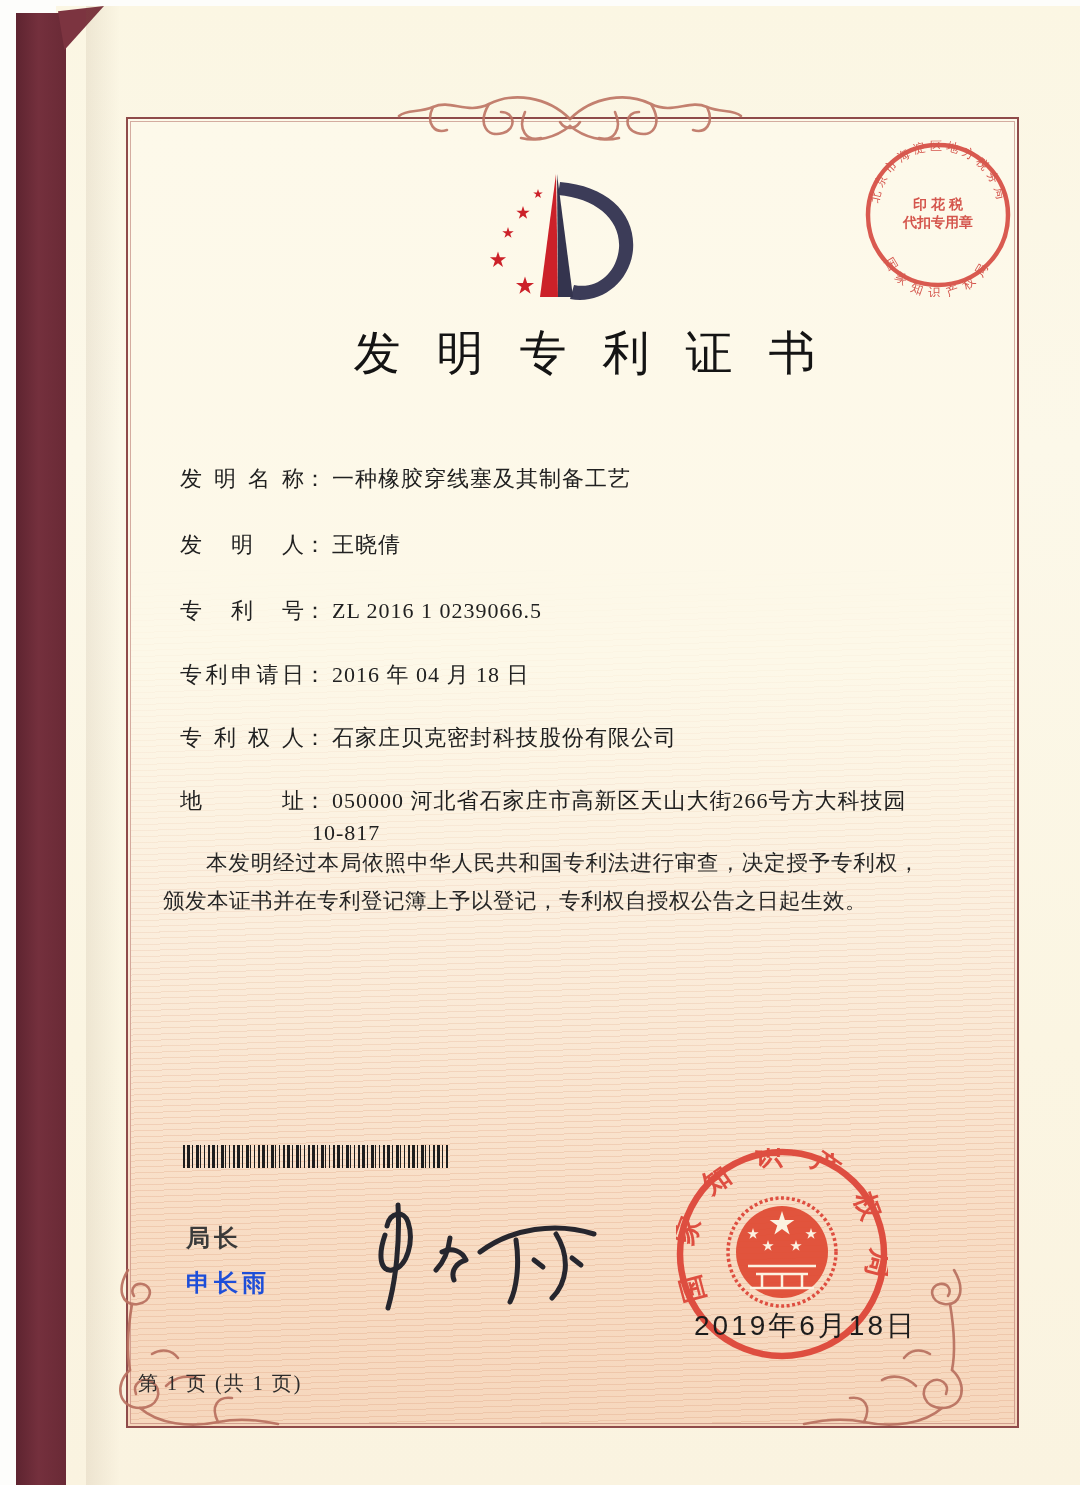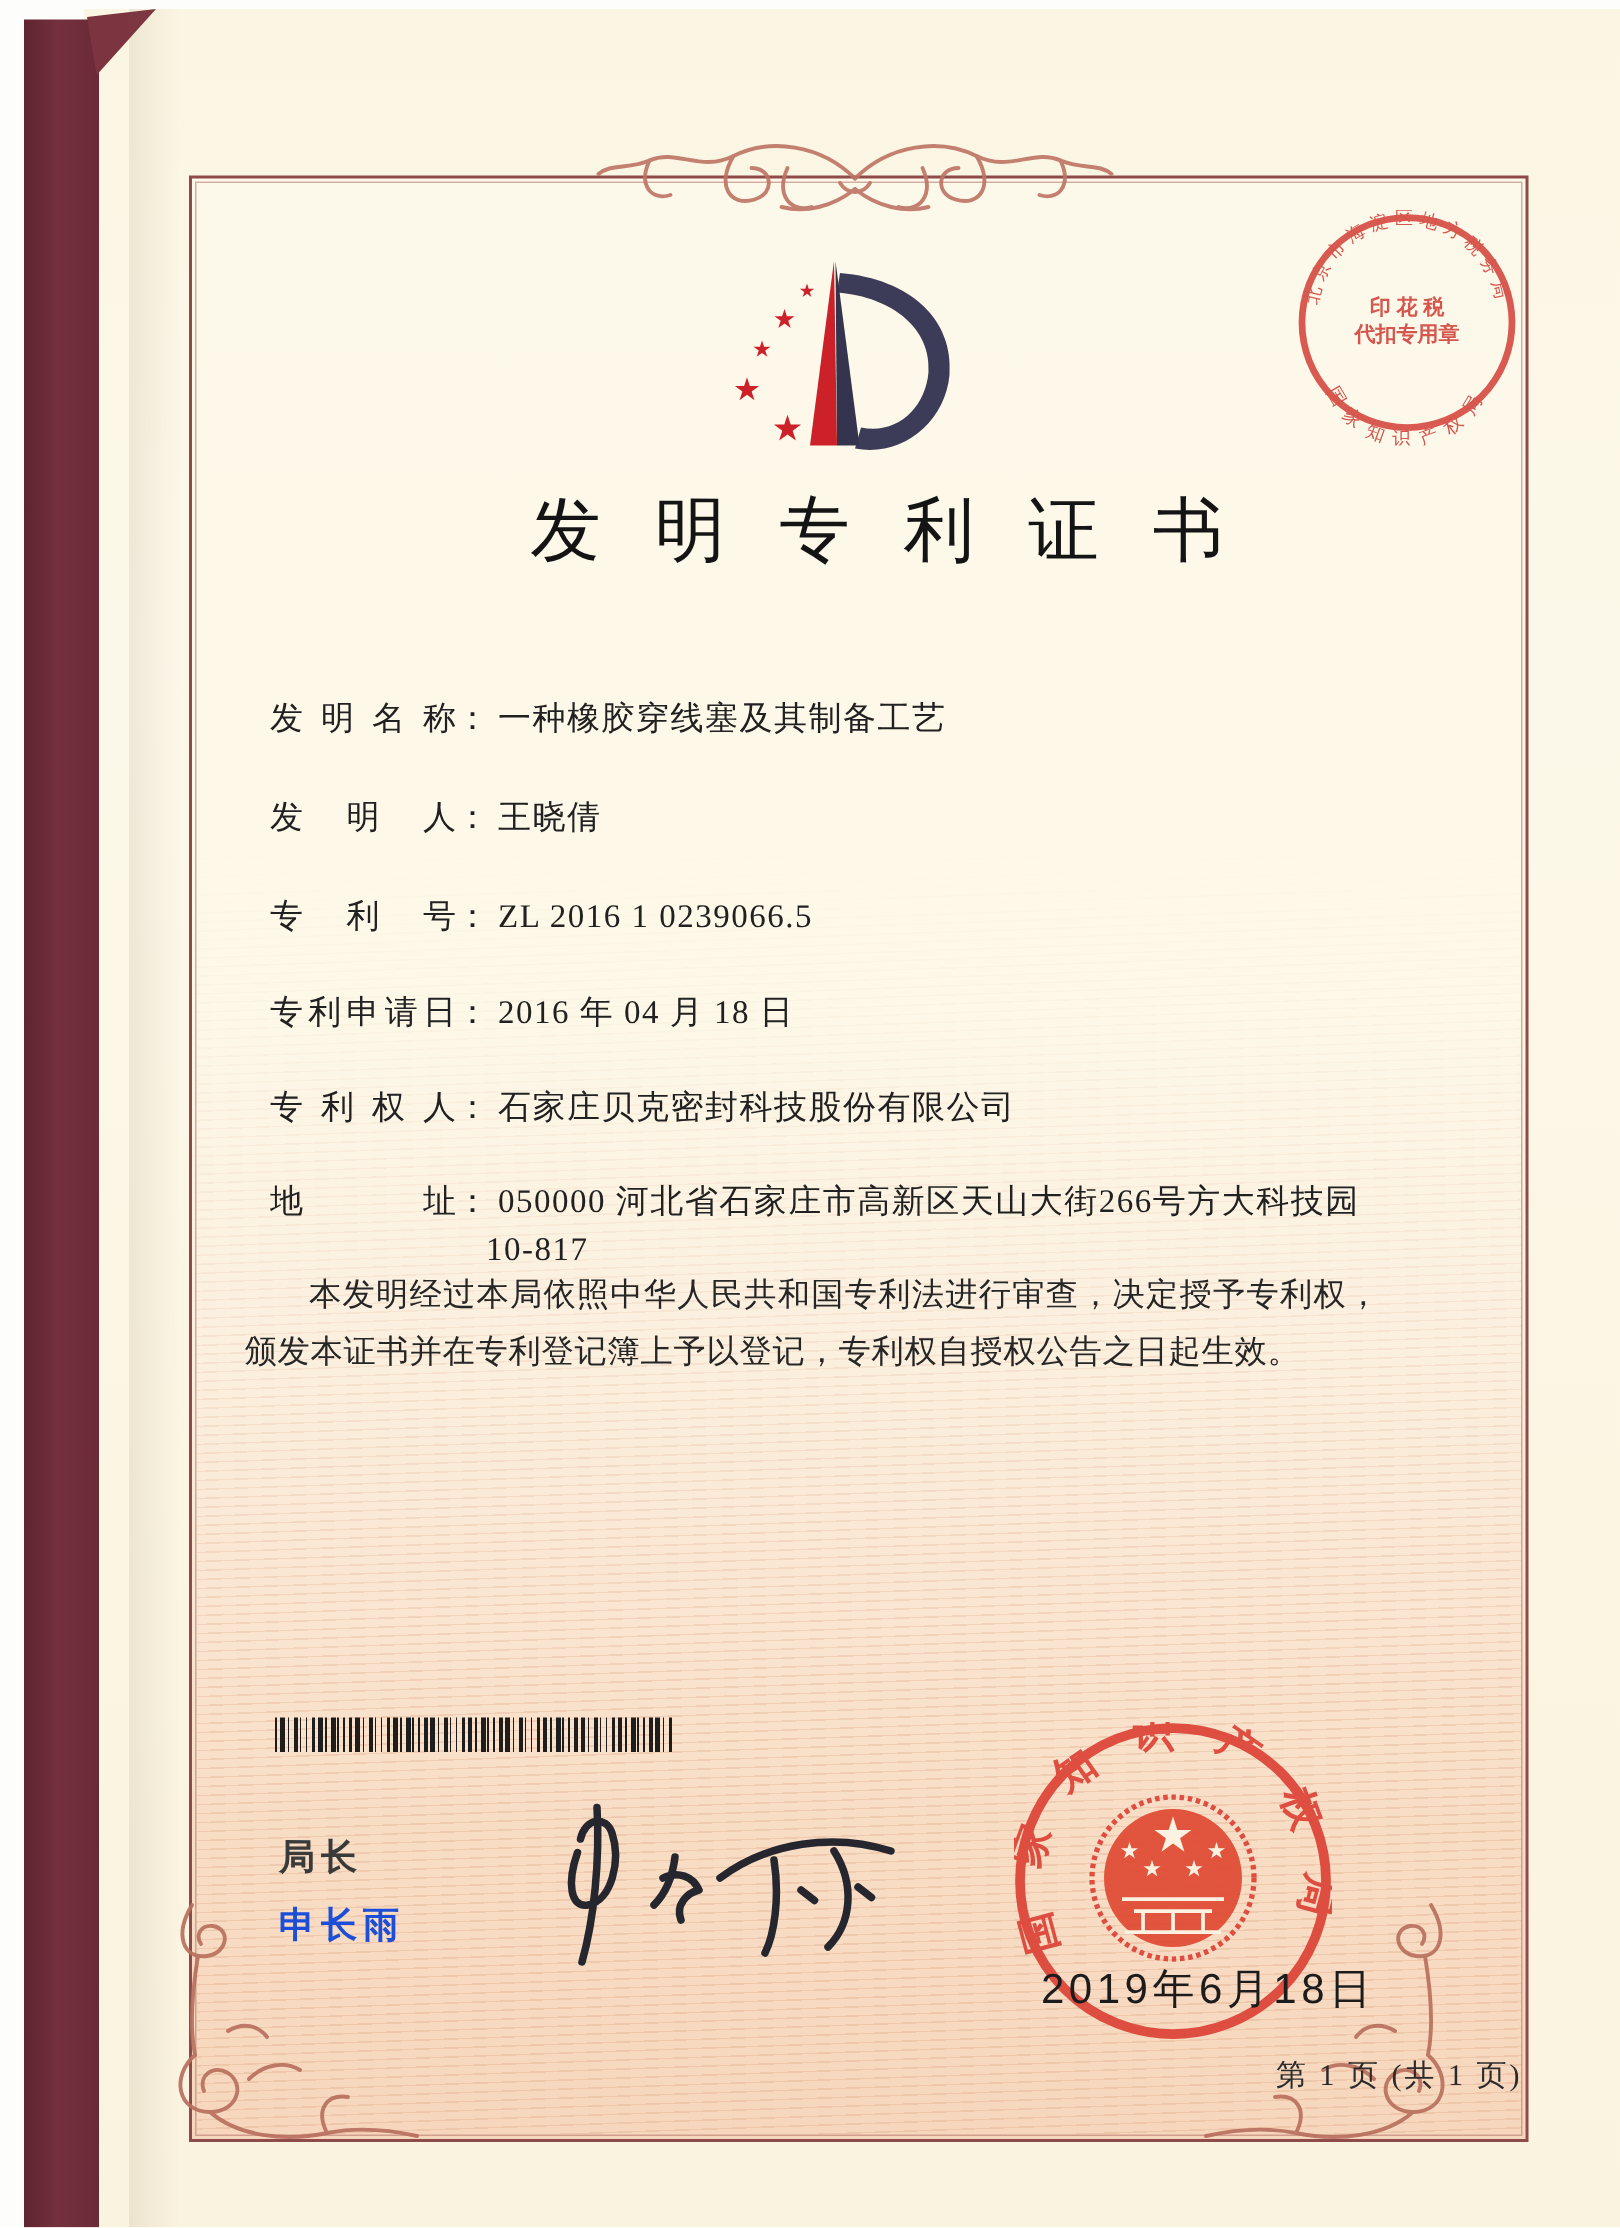--- a/index.html
+++ b/index.html
@@ -25,39 +25,39 @@
          mask-image:linear-gradient(180deg,transparent 0 34%,rgba(0,0,0,.45) 55%,#000 78%);}
   .orn{position:absolute;pointer-events:none;}
   
   .title{position:absolute;left:126px;top:322px;width:917px;text-align:center;
          font-size:47px;color:#141414;letter-spacing:36px;text-indent:36px;font-weight:400;}
   
   .frow{position:absolute;left:180px;font-size:22px;color:#212121;white-space:nowrap;}
   .flabel{display:inline-flex;justify-content:space-between;width:124px;vertical-align:top;}
   .fcolon{display:inline-block;margin-right:6px;}
   .fval{letter-spacing:1px;margin-top:40px;}
-  .addr2{position:absolute;left:312px;top:820px;font-size:22px;color:#212121;letter-spacing:1px;margin-left:12px;}
+  .addr2{position:absolute;left:312px;top:820px;font-size:22px;color:#212121;letter-spacing:1px;}
   
   .paras{position:absolute;left:163px;top:844px;width:757px;font-size:21.5px;color:#262626;
          line-height:38px;text-align:justify;}
   .paras p{margin:0;text-indent:2em;letter-spacing:.5px;}
   
   .barcode{position:absolute;left:183px;top:1145px;width:265px;height:23px;
     background:repeating-linear-gradient(90deg,
       #1d1d1d 0 2px,transparent 2px 4px,#1d1d1d 4px 7px,transparent 7px 9px,
       #1d1d1d 9px 10px,transparent 10px 13px,#1d1d1d 13px 16px,transparent 16px 17px,
       #1d1d1d 17px 18px,transparent 18px 21px,#1d1d1d 21px 22px,transparent 22px 25px);}
   .dg-title{position:absolute;left:186px;top:1222px;font-family:"Liberation Sans","DejaVu Sans",sans-serif;
          font-weight:700;font-size:24px;color:#3a3a3a;letter-spacing:4px;}
   .dg-name{position:absolute;left:186px;top:1267px;font-family:Liberation Serif, serif;
          font-weight:700;font-size:24px;color:#1d4ed8;letter-spacing:4px;}
   .issue-date{position:absolute;left:694px;top:1307px;font-family:Liberation Sans, sans-serif;
          font-size:28px;color:#1c1c1c;letter-spacing:3px;z-index:6;}
-  .page-footer{position:absolute;left:126px;top:1370px;width:889px;text-align:right;
-         font-size:20px;color:#2b2b2b;letter-spacing:2px;}
+  .page-footer{position:absolute;left:126px;top:1370px;width:889px;text-align:left;
+         font-size:20px;color:#2b2b2b;letter-spacing:2px;padding-left:12px;}
   svg{display:block;}
 </style>
 </head>
 <body>
 
 <div id="canvas">
 
   <div class="page"></div>
   <div class="binding-strip"></div>
   <div class="binding-corner"></div>

